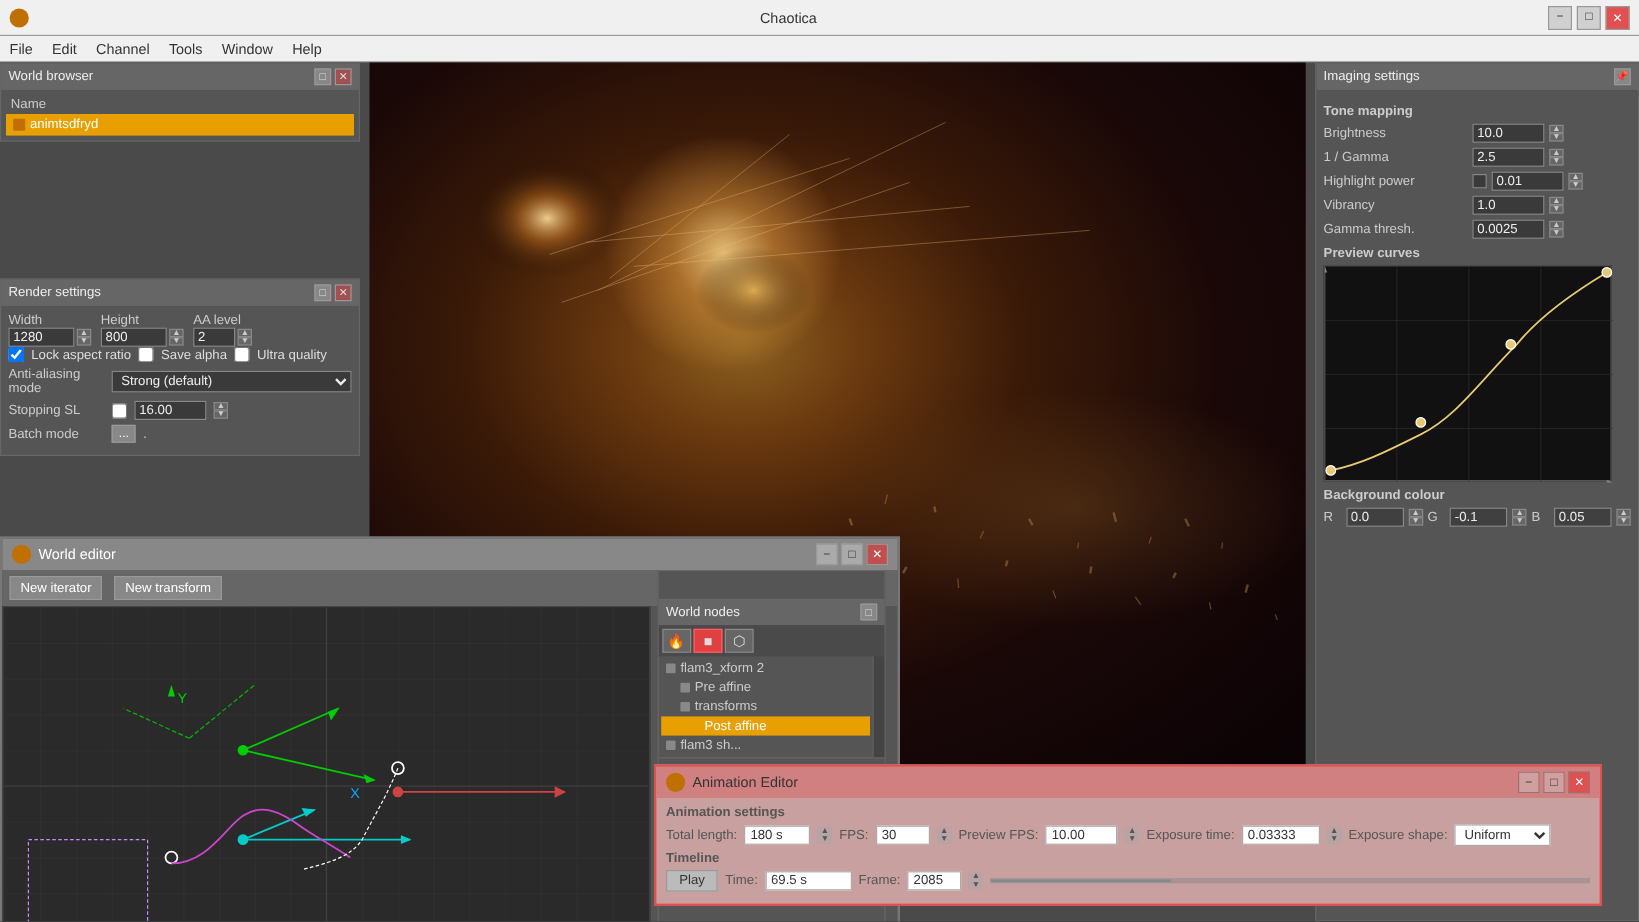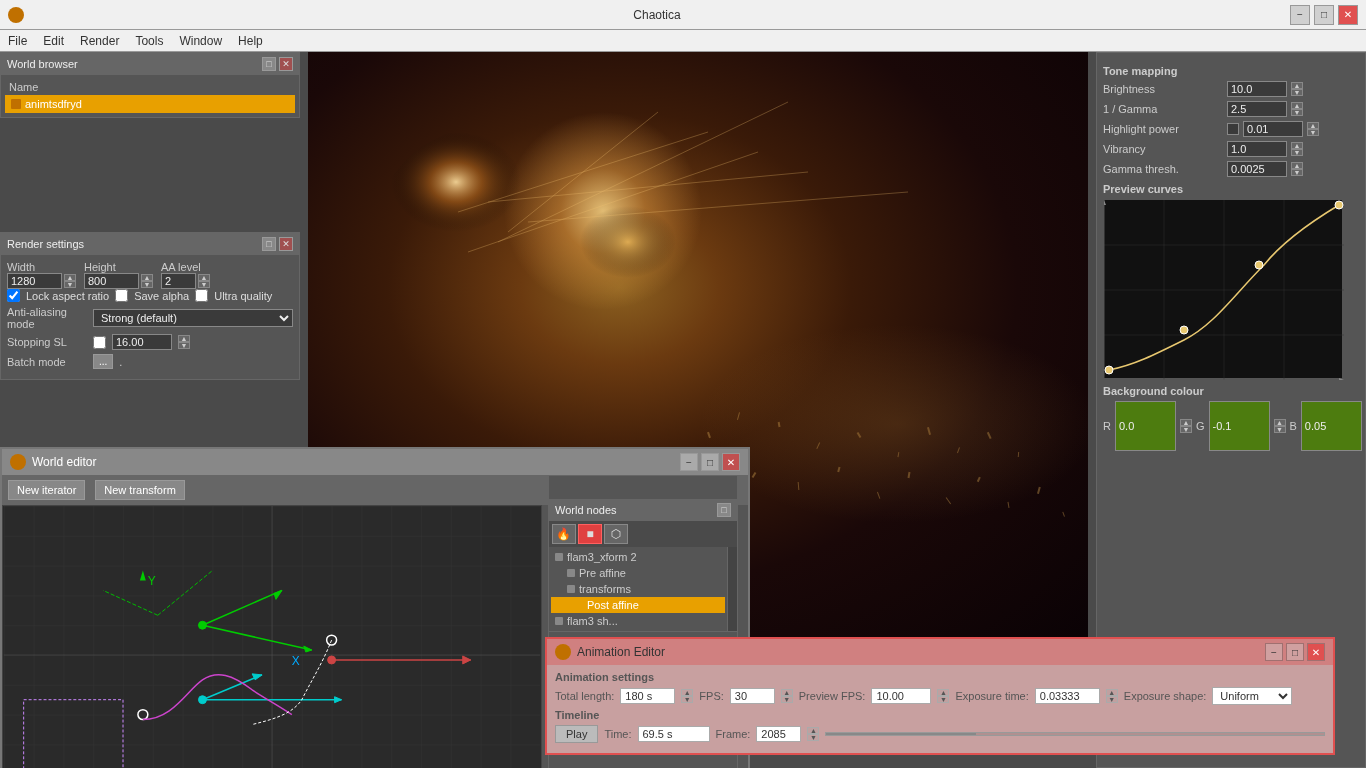--- a/index.html
+++ b/index.html
@@ -245,26 +245,26 @@
     }
 
     .bg-color-row {
       display: flex;
       align-items: center;
       gap: 4px;
       margin-bottom: 4px;
     }
     .bg-label { font-size: 11px; color: #ccc; width: 20px; }
     .bg-value {
-      background: #4d7c0f;
+      background: #404040;
       border: 1px solid #888;
       color: #eee;
       font-size: 11px;
-      padding: 18px 3px;
-      width: 61px;
+      padding: 1px 3px;
+      width: 48px;
     }
 
     
     .world-editor {
       position: absolute;
       top: 395px; left: 0;
       width: 750px;
       background: #555;
       border: 2px solid #777;
     }
@@ -461,21 +461,21 @@
   <div class="title-bar-controls">
     <div class="title-btn">−</div>
     <div class="title-btn">□</div>
     <div class="title-btn close">✕</div>
   </div>
 </div>
 
 <div class="menu-bar">
   <div class="menu-item">File</div>
   <div class="menu-item">Edit</div>
-  <div class="menu-item">Render</div>
+  <div class="menu-item">Channel</div>
   <div class="menu-item">Tools</div>
   <div class="menu-item">Window</div>
   <div class="menu-item">Help</div>
 </div>
 
 <div class="workspace">
 
   <div class="world-browser">
     <div class="panel-header">
       <span>World browser</span>
@@ -612,20 +612,26 @@
           <rect x="670" y="425" width="2" height="5" transform="rotate(25,671,427)"></rect>
           <rect x="700" y="450" width="1" height="6" transform="rotate(-10,700,453)"></rect>
           <rect x="730" y="435" width="2" height="7" transform="rotate(15,731,438)"></rect>
           <rect x="755" y="460" width="1" height="5" transform="rotate(-20,755,462)"></rect>
         </g>
       </svg>
     </div>
   </div>
 
   <div class="imaging-settings">
+    <div class="is-header">
+      <span>Imaging settings</span>
+      <div style="display:flex;gap:2px;">
+        <div class="panel-ctrl">📌</div>
+      </div>
+    </div>
     <div class="is-content">
       <div class="is-section-label">Tone mapping</div>
 
       <div class="is-row">
         <span class="is-label">Brightness</span>
         <input class="is-value" value="10.0" style="">
         <div class="is-spinner">
           <div class="is-spin-btn">▲</div>
           <div class="is-spin-btn">▼</div>
         </div>

